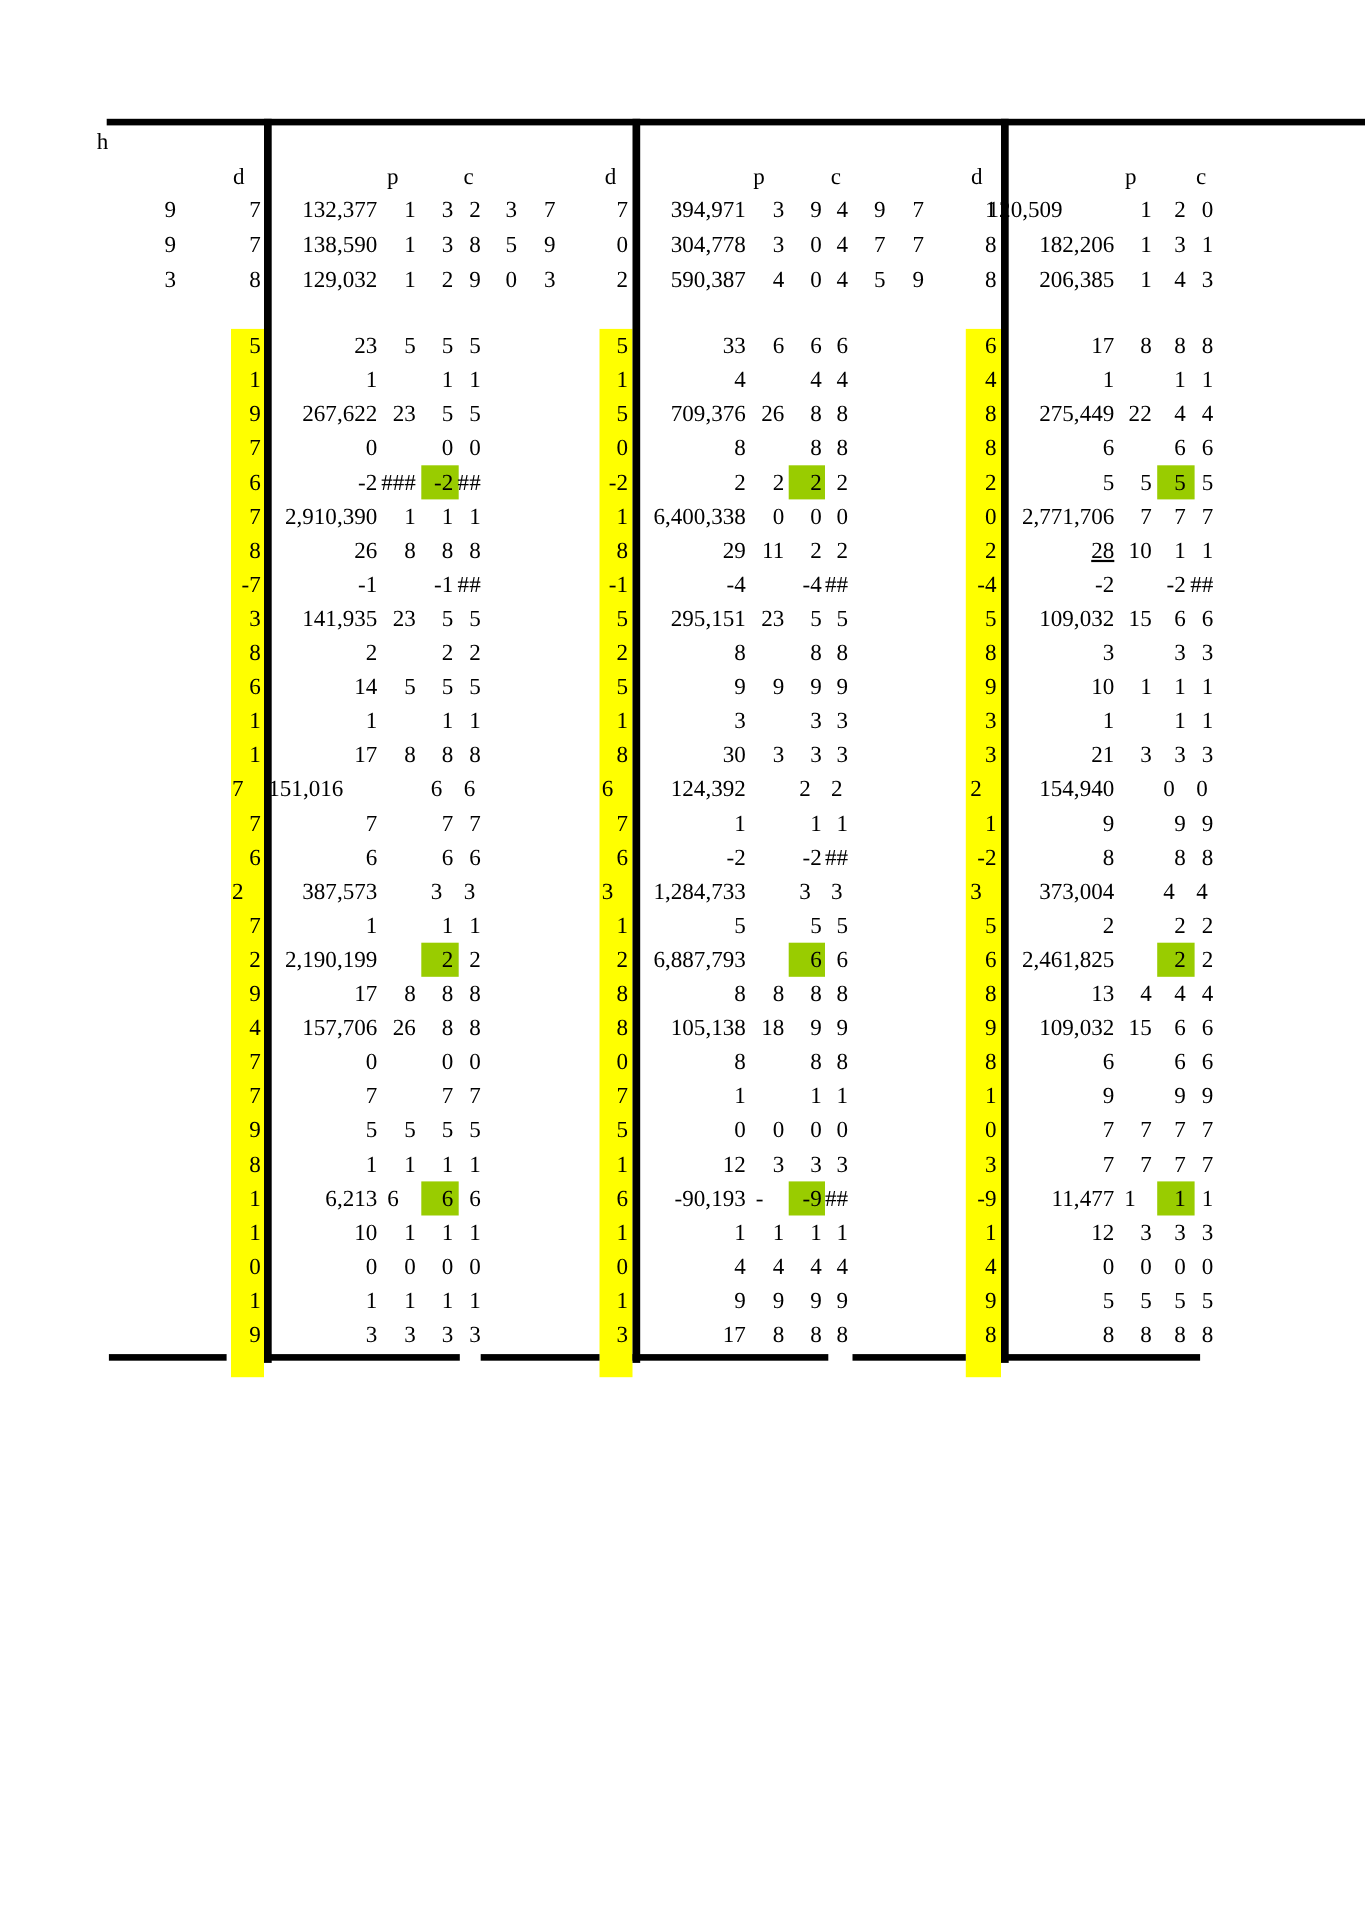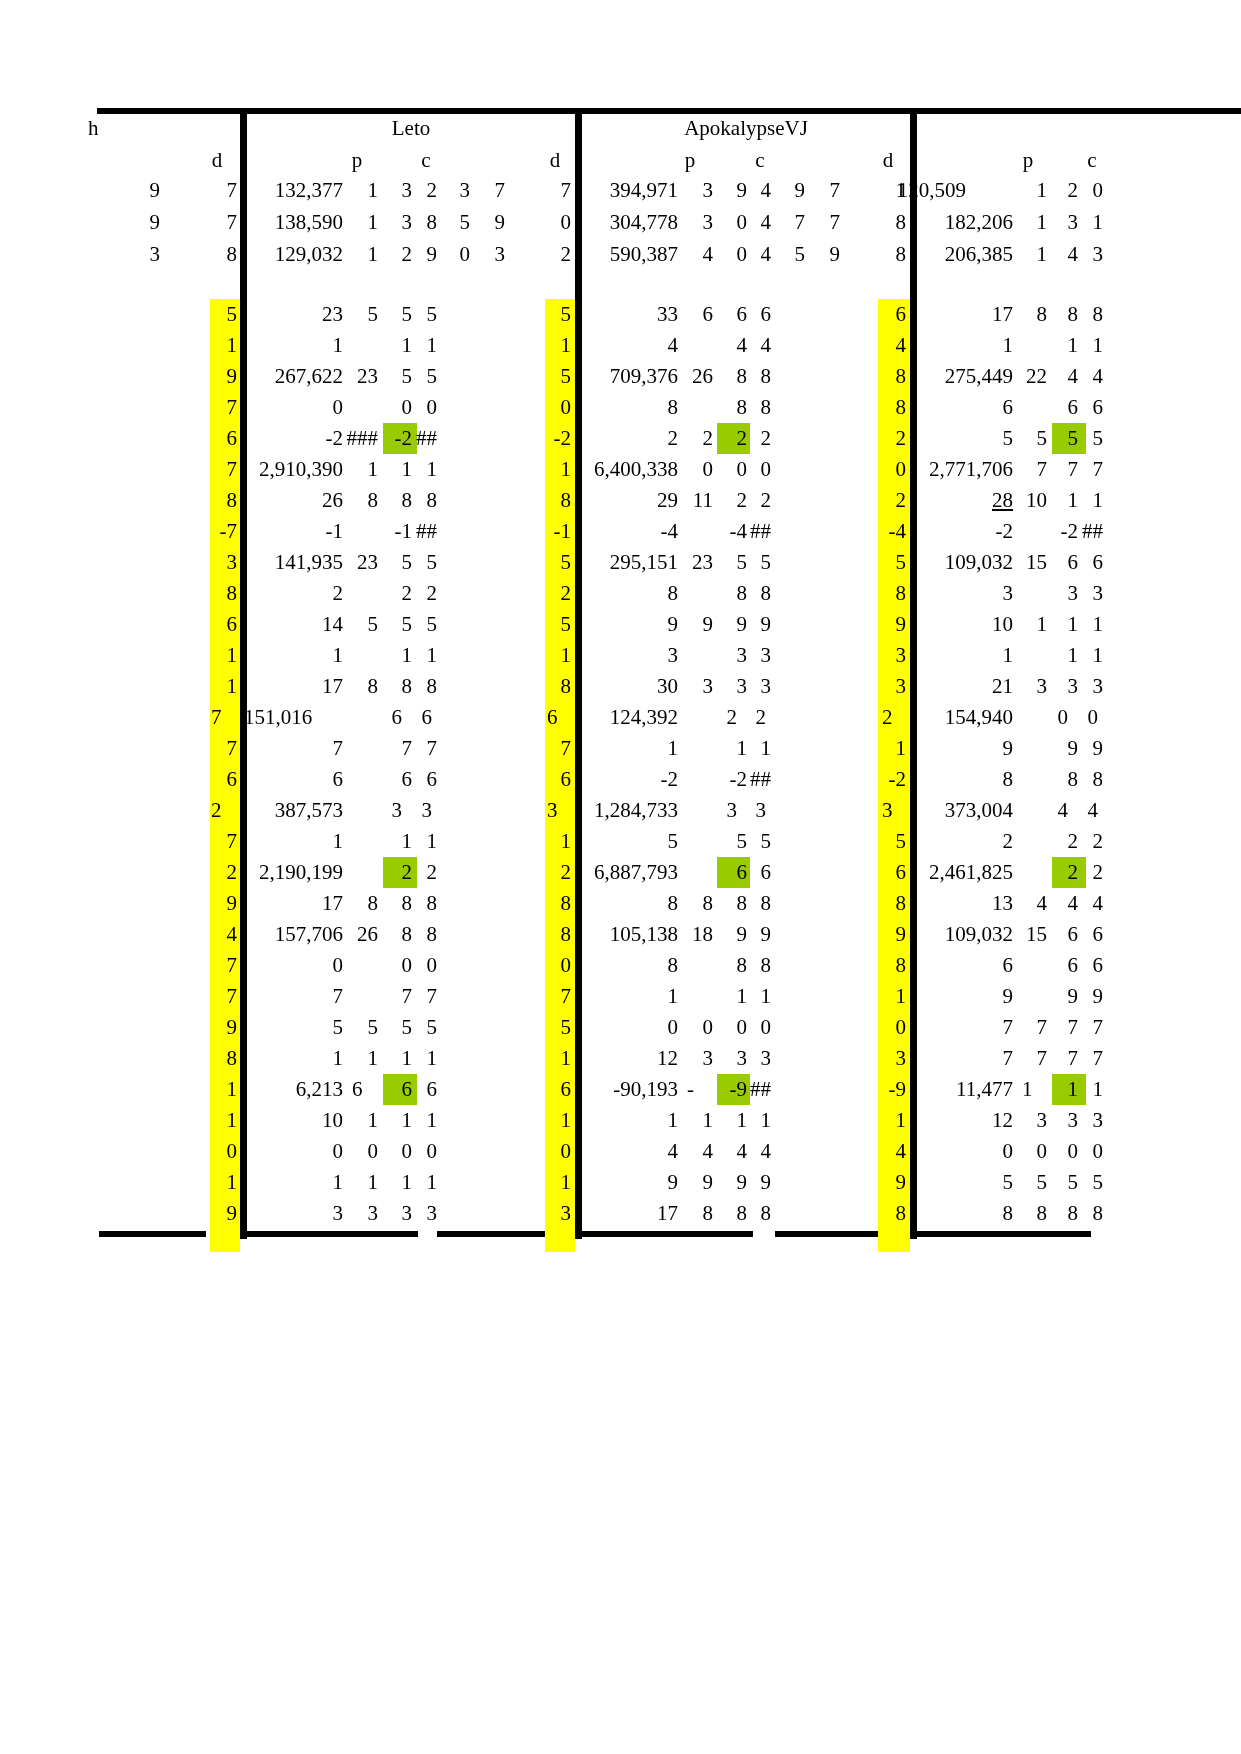--- a/index.html
+++ b/index.html
@@ -28,22 +28,20 @@
   <div class="bar" style="left:575px;top:108px;width:7px;height:1131px"></div>
   <div class="bar" style="left:910px;top:108px;width:7px;height:1131px"></div>
   <div class="bar" style="left:99px;top:1231px;width:107px;height:6px"></div>
   <div class="bar" style="left:240px;top:1231px;width:178px;height:6px"></div>
   <div class="bar" style="left:437px;top:1231px;width:108px;height:6px"></div>
   <div class="bar" style="left:575px;top:1231px;width:178px;height:6px"></div>
   <div class="bar" style="left:775px;top:1231px;width:103px;height:6px"></div>
   <div class="bar" style="left:913px;top:1231px;width:178px;height:6px"></div>
 
   <div class="title l" style="left:88px;width:40px;text-align:left">h</div>
-  <div class="title" style="left:247px;width:328px">Leto</div>
-  <div class="title" style="left:582px;width:328px">ApokalypseVJ</div>
 
   <div class="lab" style="left:205px">d</div>
   <div class="lab" style="left:345px">p</div>
   <div class="lab" style="left:414px">c</div>
   <div class="lab" style="left:543px">d</div>
   <div class="lab" style="left:678px">p</div>
   <div class="lab" style="left:748px">c</div>
   <div class="lab" style="left:876px">d</div>
   <div class="lab" style="left:1016px">p</div>
   <div class="lab" style="left:1080px">c</div>

